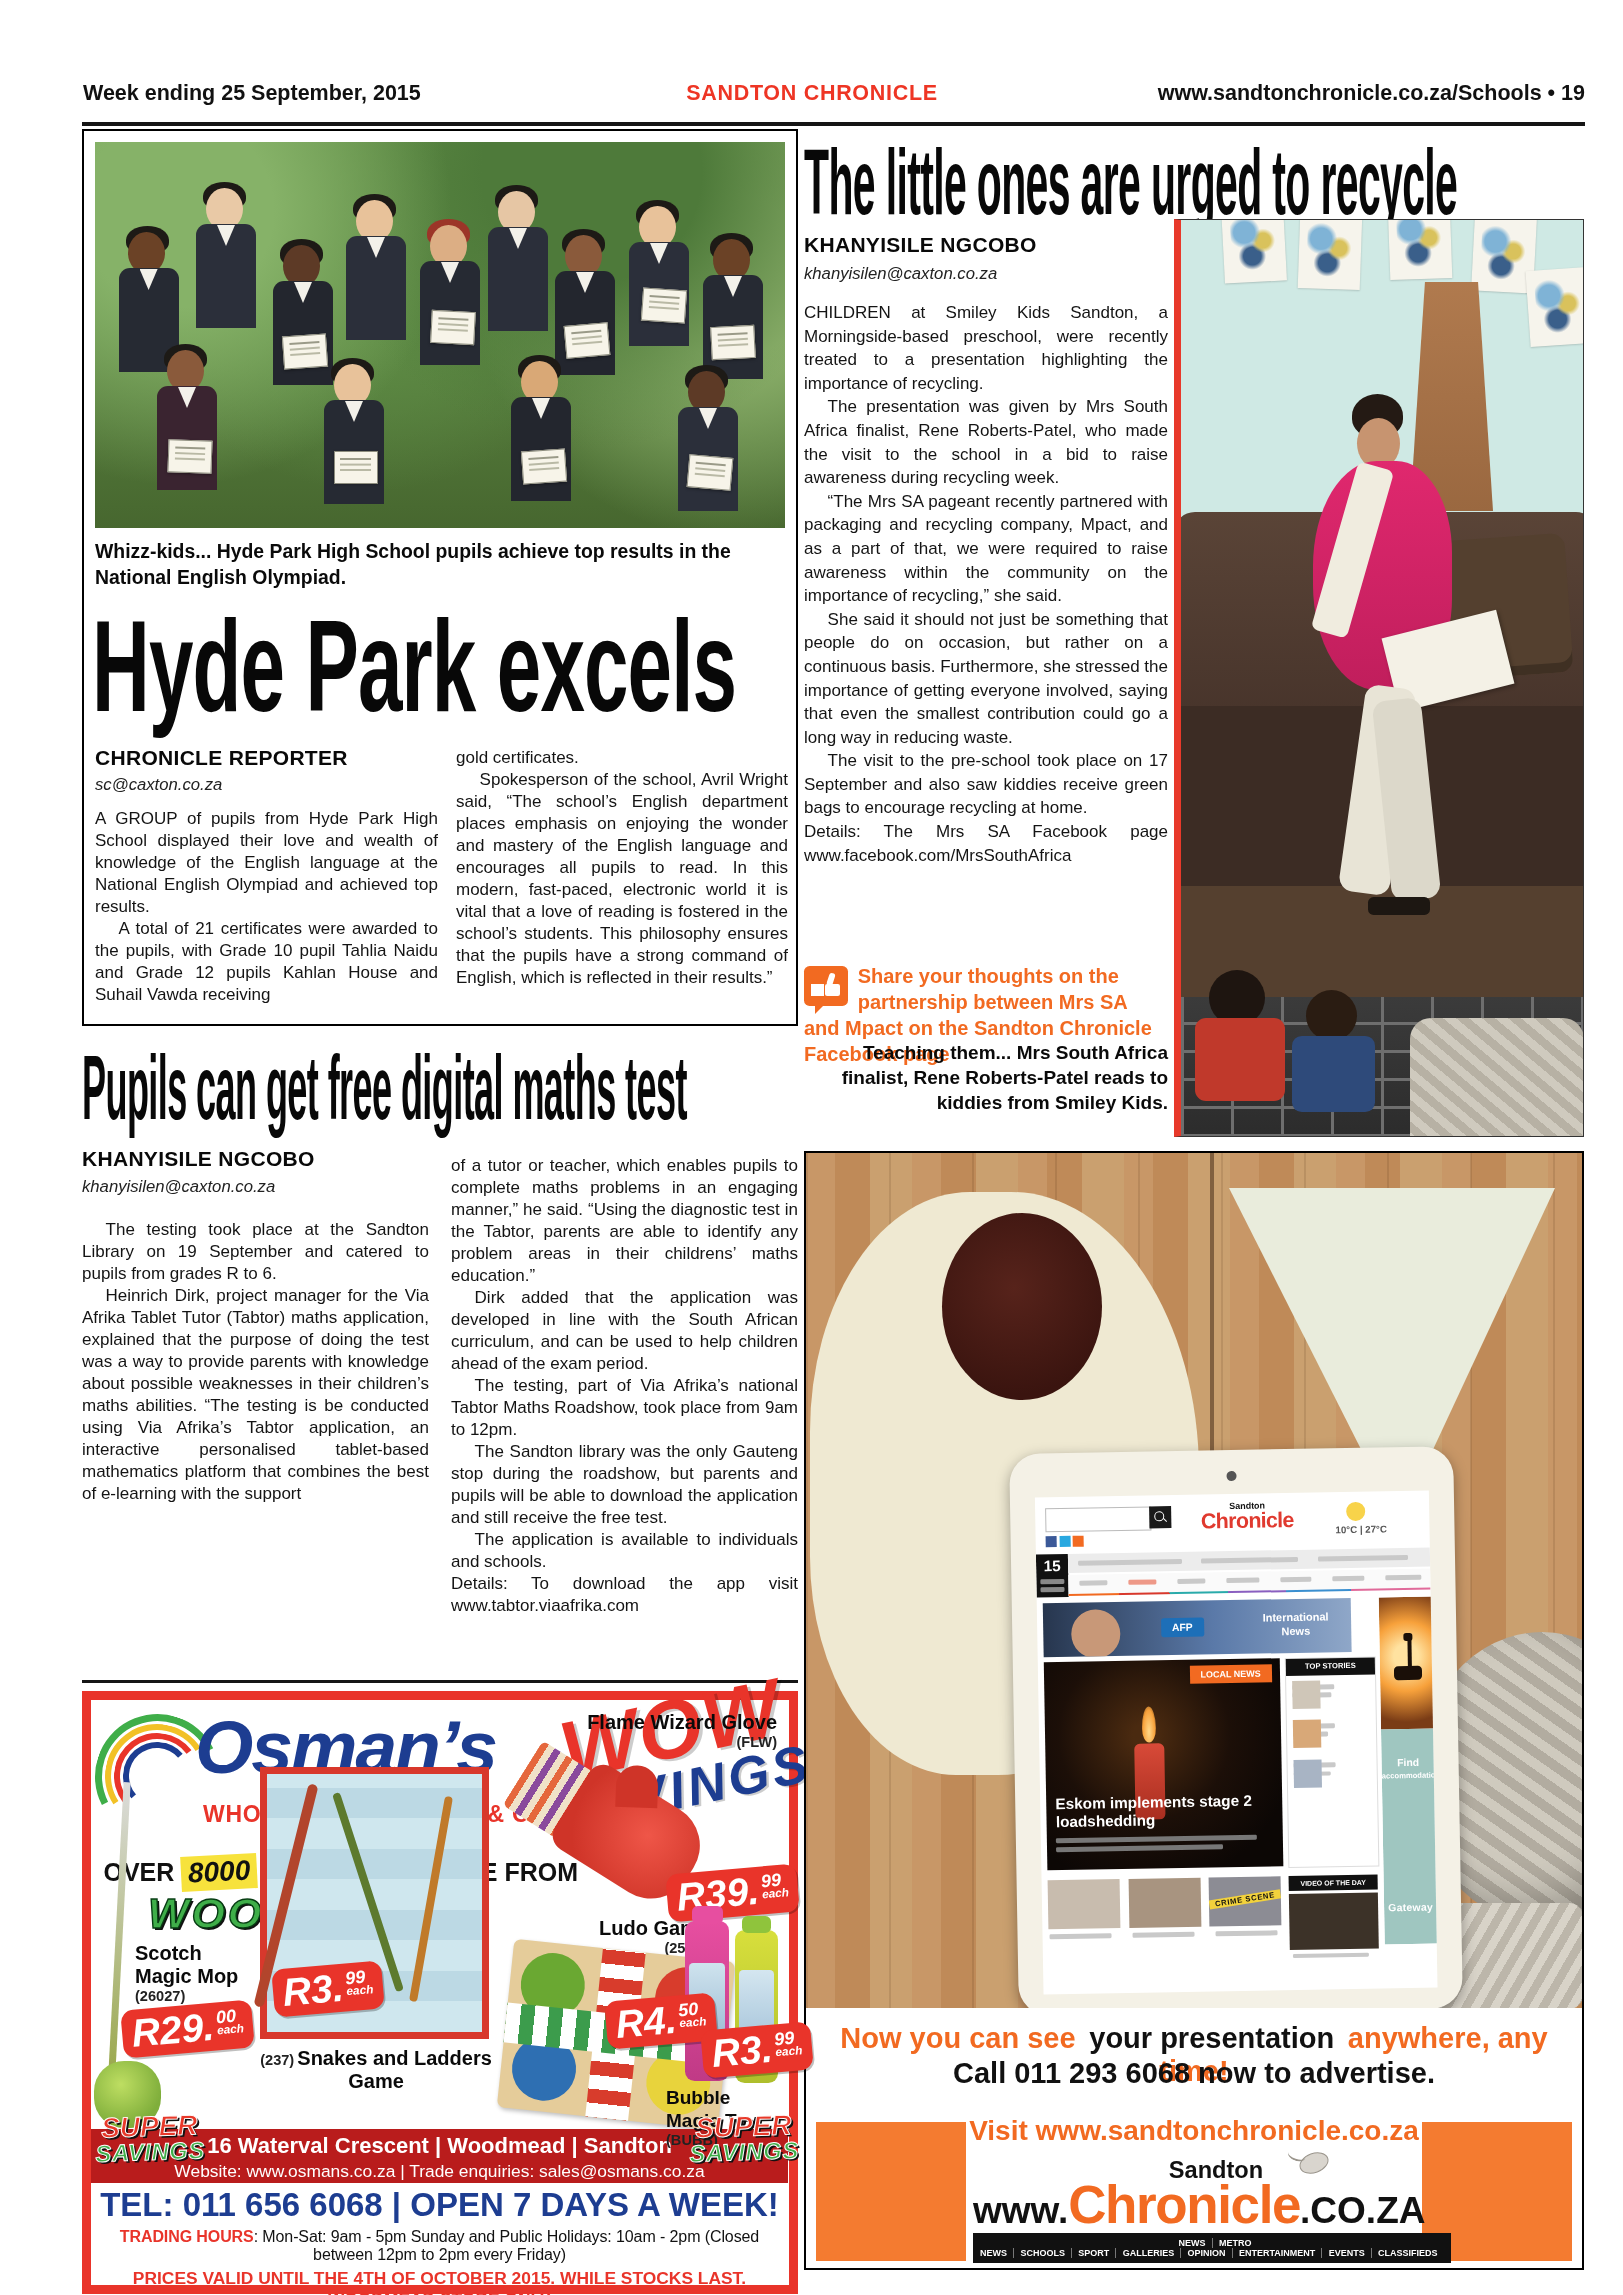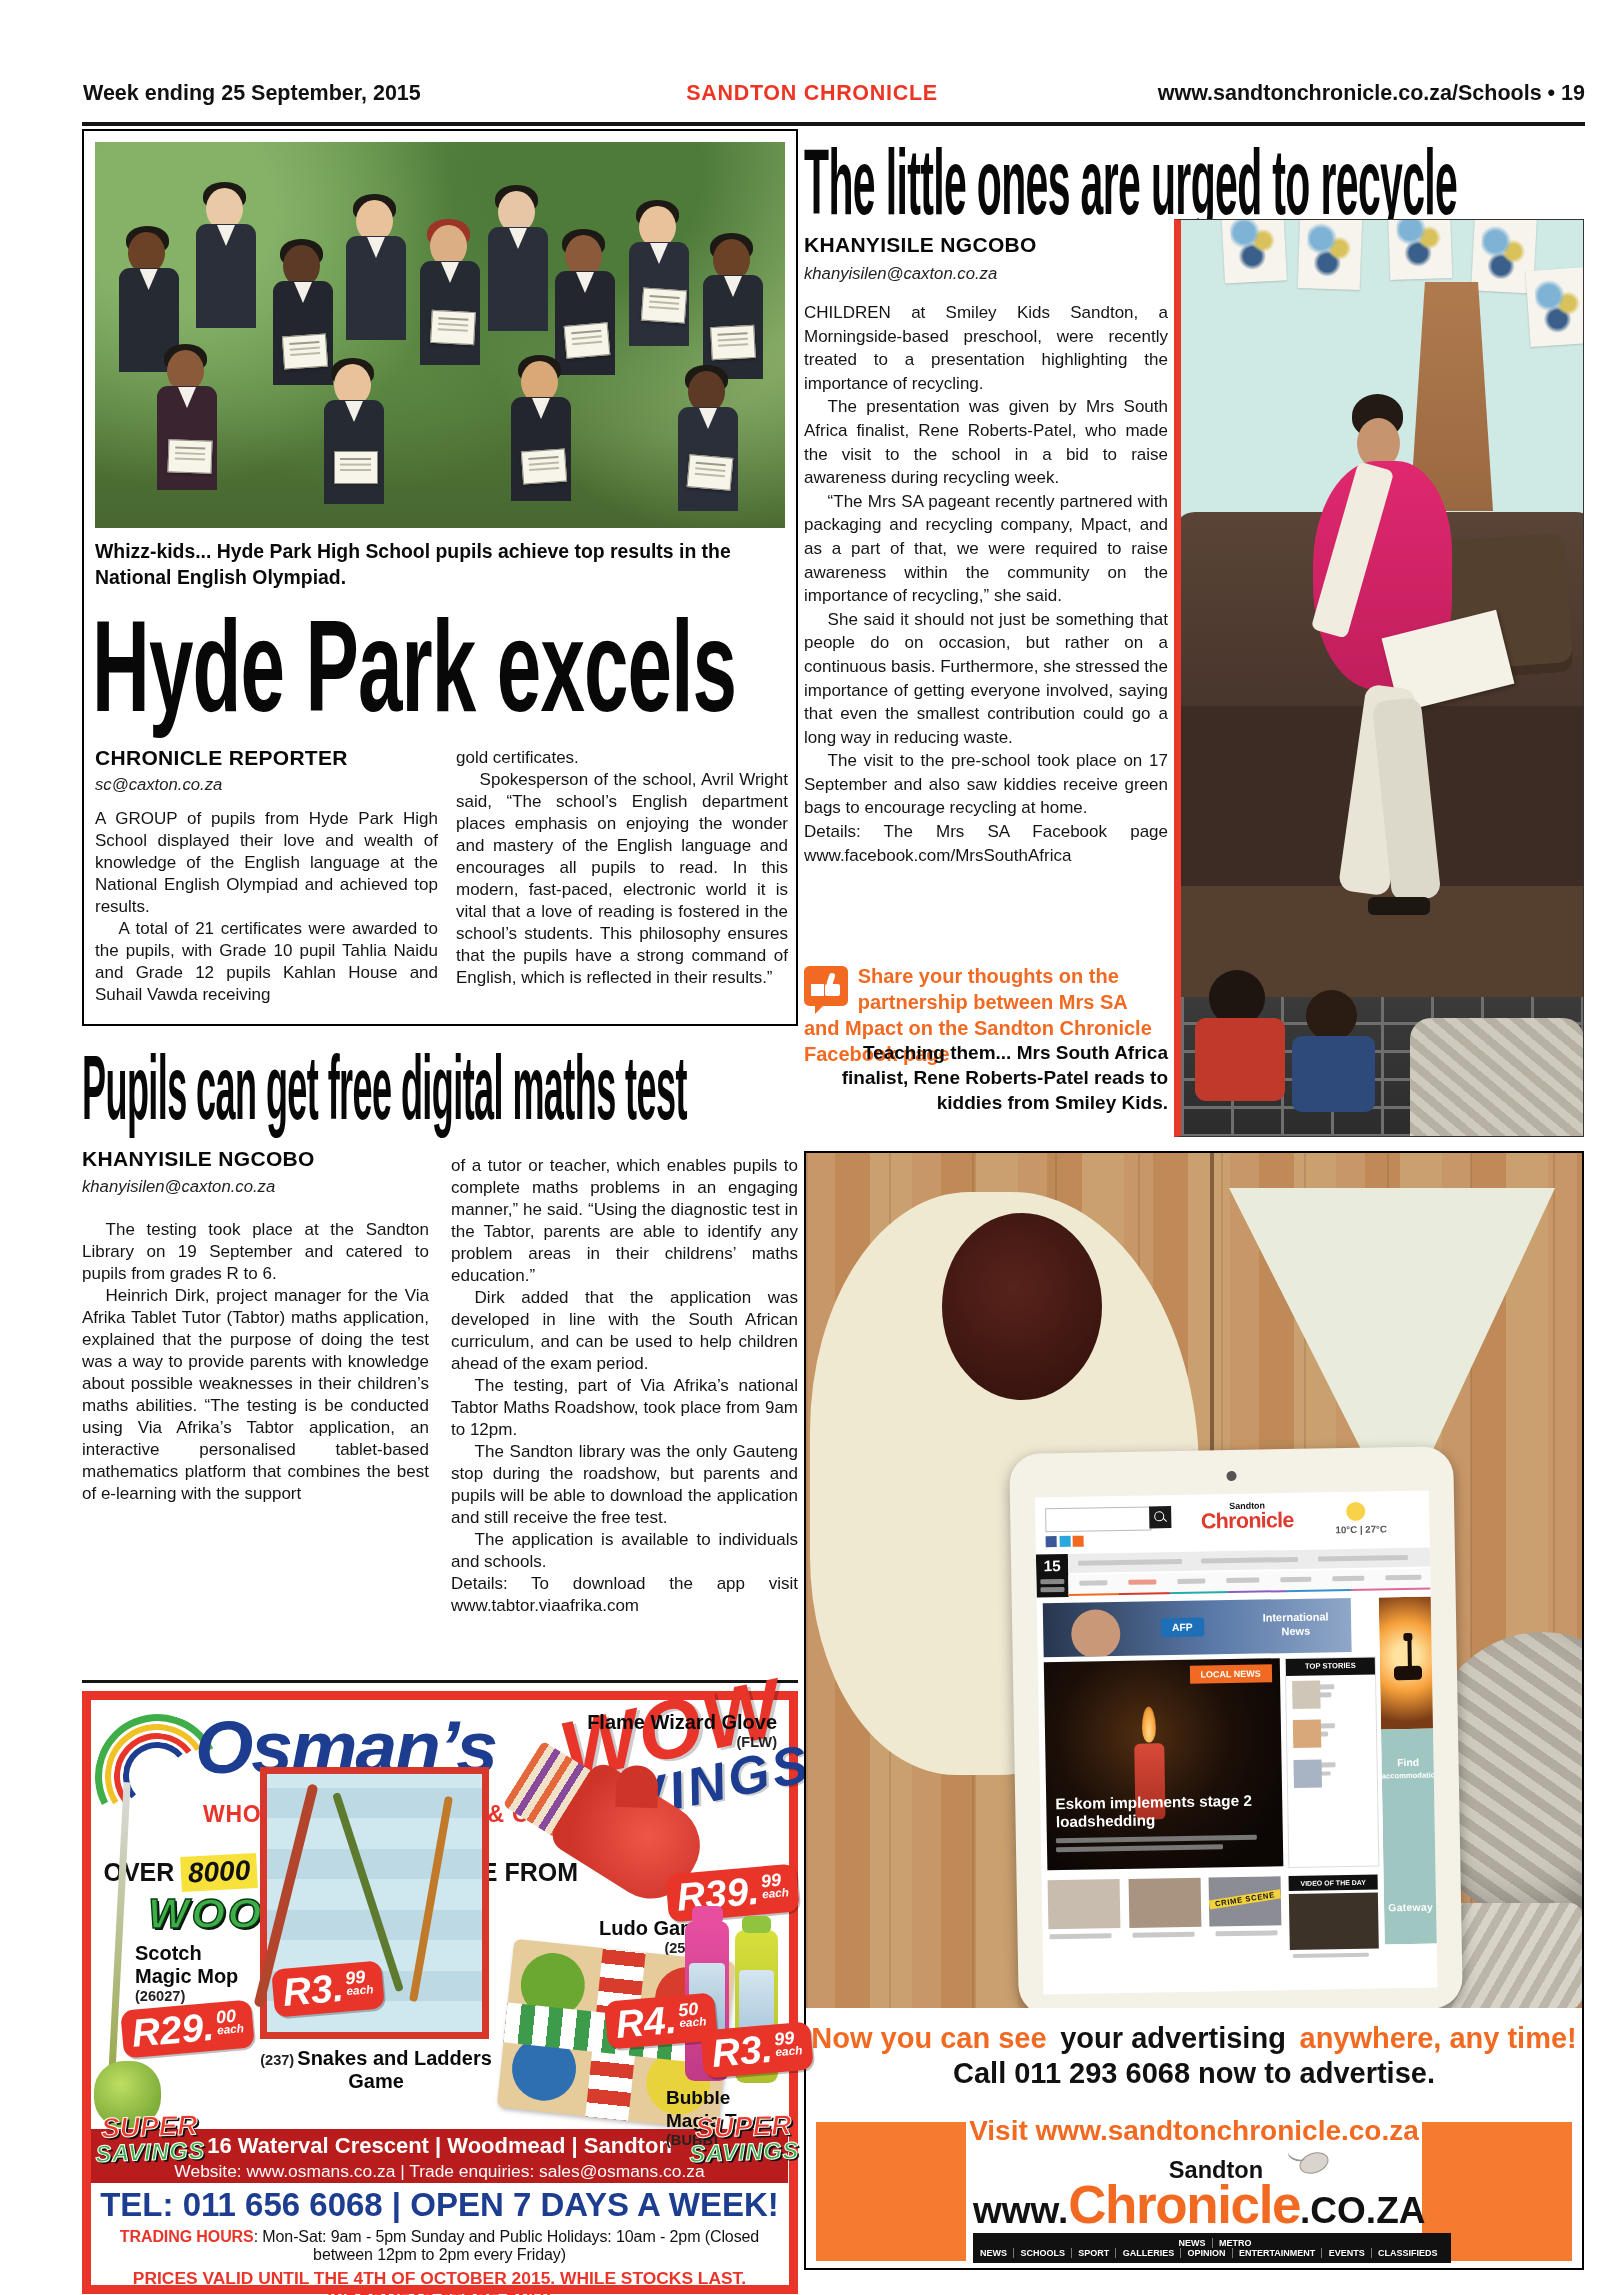--- a/index.html
+++ b/index.html
@@ -520,21 +520,21 @@
             <div class="b" style="height:15.3px;background:#111;color:#fff;font-size:7px;text-align:center;line-height:15.3px;">VIDEO OF THE DAY</div>
             <div style="height:56px;background:#3c3228;margin-top:2.8px;"></div>
             <div class="gbar" style="width:76px;margin-left:2.8px;"></div>
           </div>
         </div>
       </div>
     </div>
 
     <div class="abs b" style="left:0;top:869px;width:776px;text-align:center;font-size:29px;">
       <span style="color:#f26a21;">Now you can see</span>
-      <span style="color:#111;margin:0 5.6px;">your advertising</span>
+      <span style="color:#111;margin:0 5.6px;">your presentation</span>
       <span style="color:#f26a21;">anywhere, any time!</span>
     </div>
     <div class="abs b" style="left:0;top:904px;width:776px;text-align:center;font-size:29px;color:#111;">Call 011 293 6068 now to advertise.</div>
     <div class="abs b" style="left:0;top:962px;width:776px;text-align:center;font-size:28px;color:#f26a21;">Visit www.sandtonchronicle.co.za</div>
 
     <div class="abs orangeblk" style="left:9.7px;top:969px;width:150px;height:139px;"></div>
     <div class="abs orangeblk" style="left:616px;top:969px;width:150px;height:139px;"></div>
 
     <div class="abs" style="left:167px;top:1004px;width:444px;text-align:center;">
       <div class="b" style="font-size:23.6px;color:#111;margin-left:42px;">Sandton</div>

